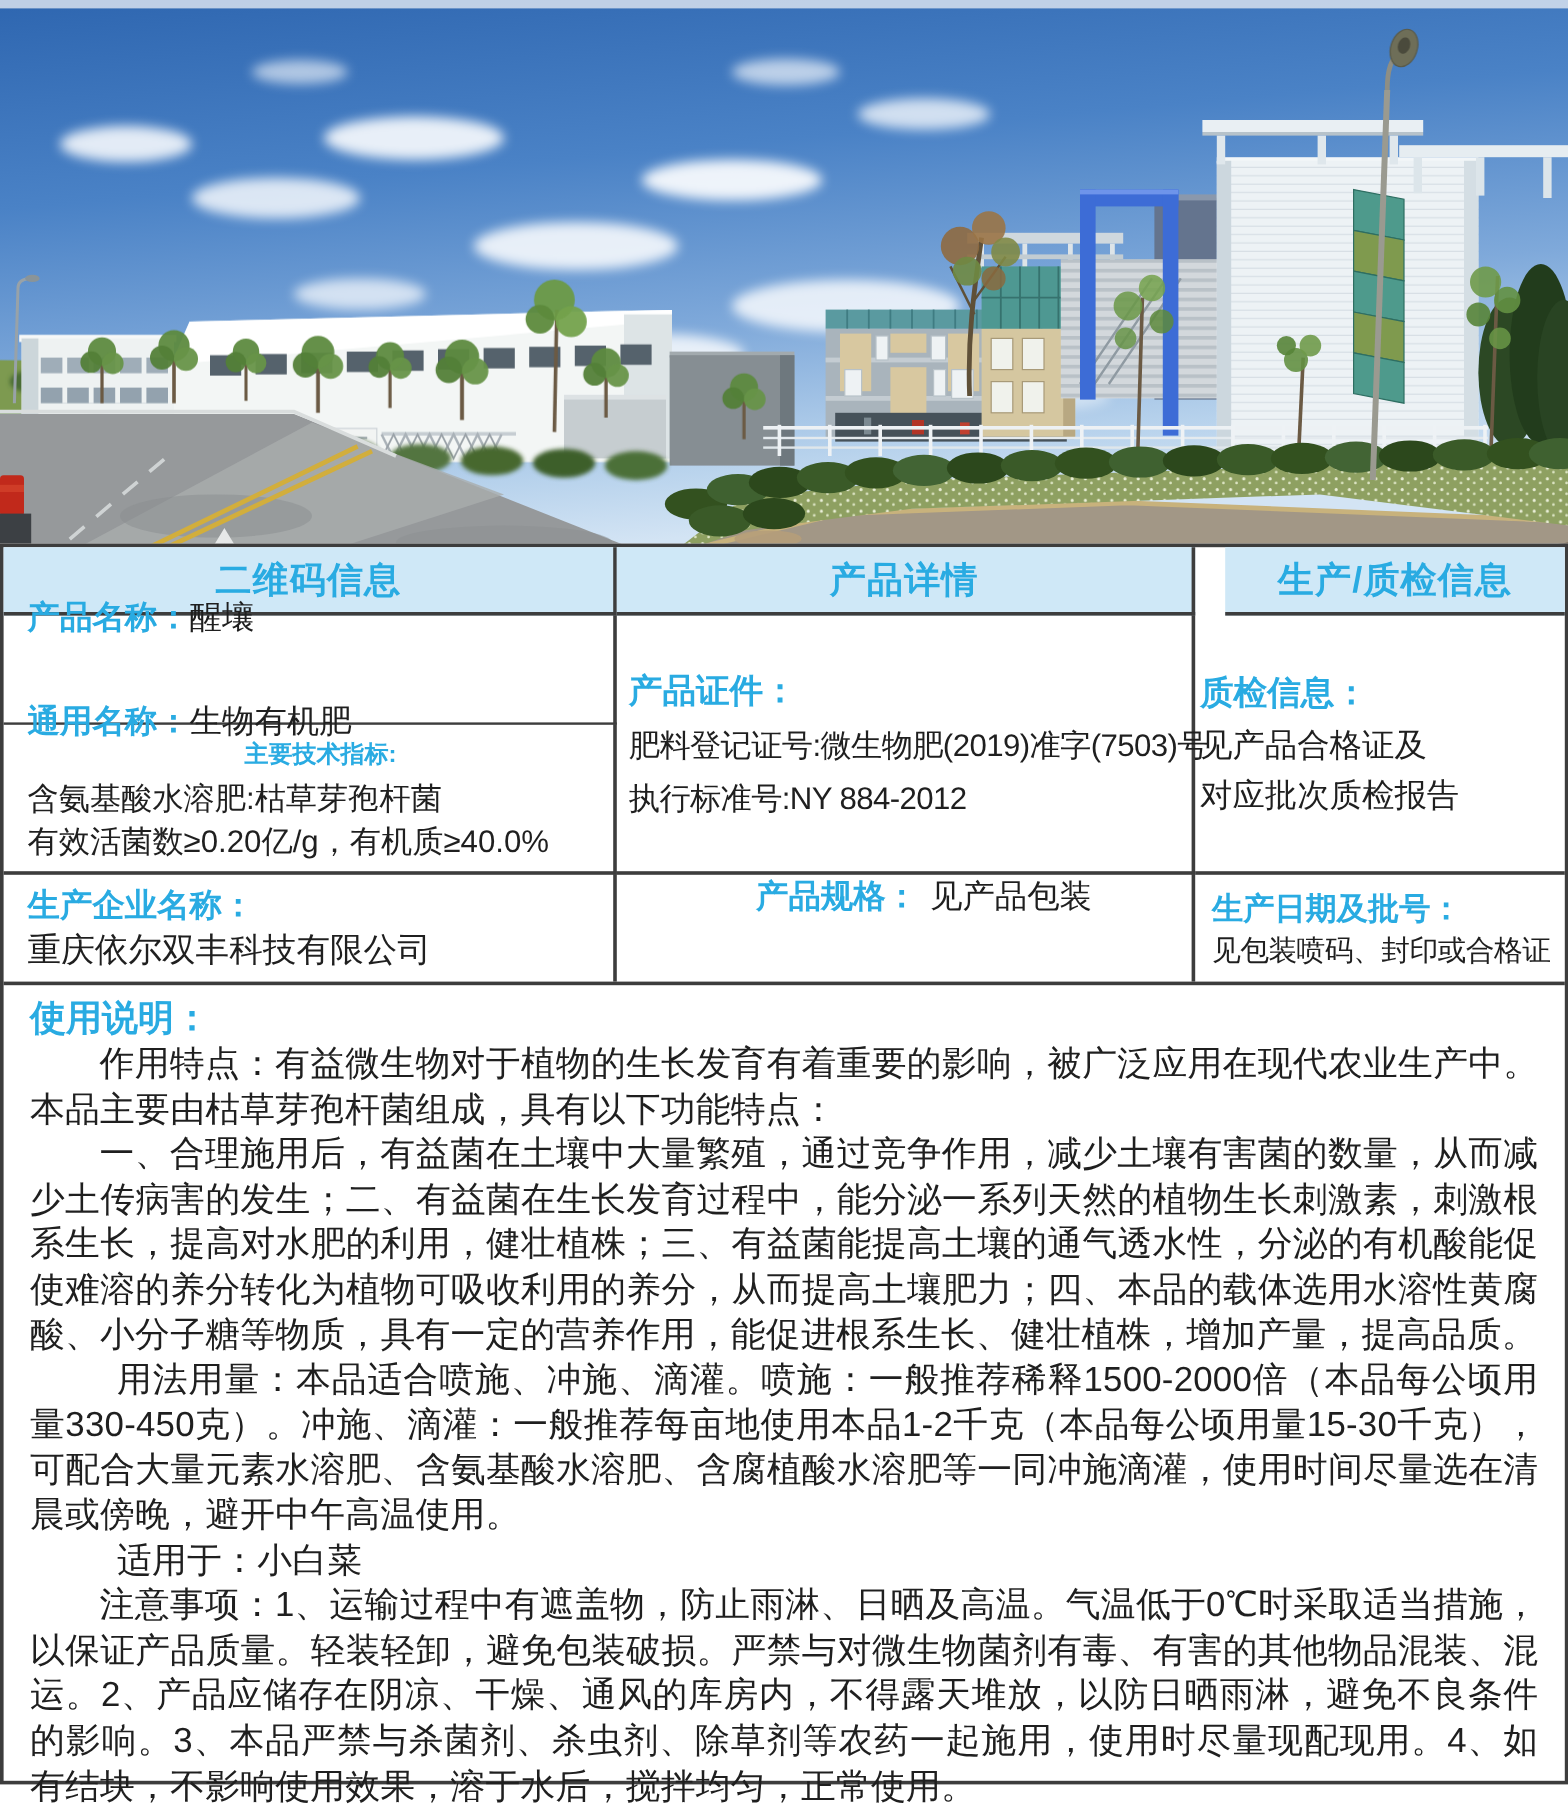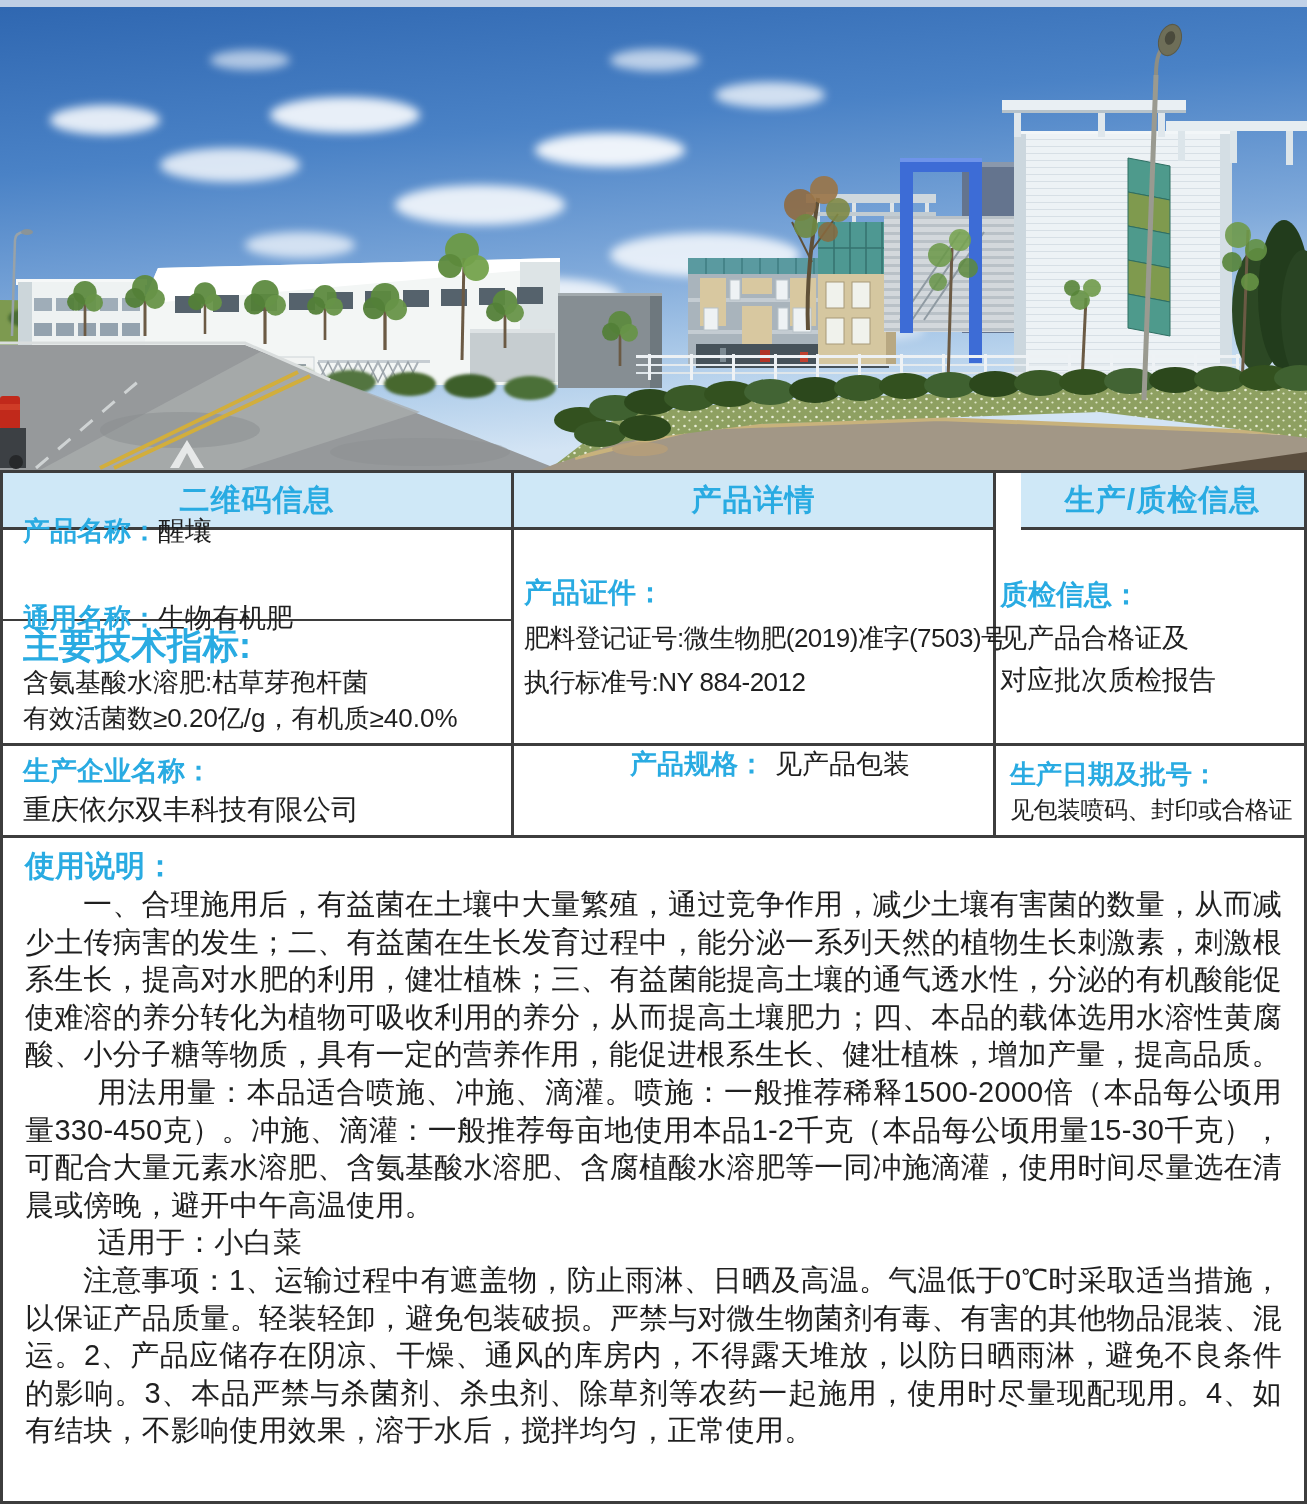--- a/index.html
+++ b/index.html
@@ -5,21 +5,21 @@
   html,body{margin:0;padding:0;background:#ffffff;}
   .page{
     position:relative;width:1307px;height:1504px;background:#ffffff;
     font-family:"Liberation Sans", sans-serif;color:#1f1f1f;overflow:hidden;
   }
   
   .photo{position:absolute;left:0;top:0;width:1307px;height:470px;}
   .photo svg{display:block;}
   
   .content{
-    position:absolute;left:0;top:470px;width:1307px;height:1034px;
+    position:absolute;left:0;top:453px;width:1307px;height:1034px;
     border:3px solid #3d3d3d;box-sizing:border-box;background:#fff;
   }
   .info-grid{
     display:grid;
     grid-template-columns:511px 482px 308px;
     grid-template-rows:57px 91px 125px 89px;
   }
   .info-grid > div{box-sizing:border-box;}
   .hdr{
     background:#cfe8f7;color:#29abe2;font-weight:bold;font-size:30px;
@@ -32,21 +32,21 @@
   .cell-names{grid-row:2;grid-column:1;border-right:3px solid #3d3d3d;border-bottom:2px solid #3d3d3d;gap:48px;}
   .cell-cert{grid-row:2 / span 2;grid-column:2;border-right:3px solid #3d3d3d;border-bottom:3px solid #3d3d3d;padding-left:10px;}
   .cell-qc{grid-row:2 / span 2;grid-column:3;border-bottom:3px solid #3d3d3d;padding-left:4px;}
   .cell-tech{grid-row:3;grid-column:1;border-right:3px solid #3d3d3d;border-bottom:3px solid #3d3d3d;}
   .cell-mfr{grid-row:4;grid-column:1;border-right:3px solid #3d3d3d;}
   .cell-spec{grid-row:4;grid-column:2;border-right:3px solid #3d3d3d;flex-direction:row;align-items:flex-start;padding-left:33px;}
   .cell-date{grid-row:4;grid-column:3;padding-left:14px;}
   .blue{color:#29abe2;font-weight:bold;}
   .ln{line-height:39px;font-size:27px;}
   .ln .blue{font-size:27px;}
-  .tech-label{font-size:36px;line-height:36px;}
+  .tech-label{font-size:20px;line-height:36px;text-align:center;}
   .tech-line{font-size:26px;line-height:36px;}
   .cert-label{font-size:28px;line-height:46px;}
   .cert-line{font-size:26px;line-height:44px;letter-spacing:-0.5px;white-space:nowrap;}
   .qc-label{font-size:28px;line-height:44px;}
   .qc-line{font-size:27px;line-height:42px;}
   .mfr-label{font-size:27px;line-height:38px;}
   .mfr-value{font-size:28px;line-height:40px;font-family:Liberation Serif, serif;}
   .spec-label{font-size:27px;}
   .spec-value{font-size:27px;margin-left:10px;}
   .date-label{font-size:26px;line-height:38px;}
@@ -481,20 +481,21 @@
       </div>
 
       <div class="cell cell-date">
         <div class="blue date-label">生产日期及批号：</div>
         <div class="date-value">见包装喷码、封印或合格证</div>
       </div>
     </div>
 
     <div class="usage">
       <div class="usage-title">使用说明：</div>
+      <p class="ind2">作用特点：有益微生物对于植物的生长发育有着重要的影响，被广泛应用在现代农业生产中。本品主要由枯草芽孢杆菌组成，具有以下功能特点：</p>
       <p class="ind2">一、合理施用后，有益菌在土壤中大量繁殖，通过竞争作用，减少土壤有害菌的数量，从而减少土传病害的发生；二、有益菌在生长发育过程中，能分泌一系列天然的植物生长刺激素，刺激根系生长，提高对水肥的利用，健壮植株；三、有益菌能提高土壤的通气透水性，分泌的有机酸能促使难溶的养分转化为植物可吸收利用的养分，从而提高土壤肥力；四、本品的载体选用水溶性黄腐酸、小分子糖等物质，具有一定的营养作用，能促进根系生长、健壮植株，增加产量，提高品质。</p>
       <p class="ind25">用法用量：本品适合喷施、冲施、滴灌。喷施：一般推荐稀释1500-2000倍（本品每公顷用量330-450克）。冲施、滴灌：一般推荐每亩地使用本品1-2千克（本品每公顷用量15-30千克），可配合大量元素水溶肥、含氨基酸水溶肥、含腐植酸水溶肥等一同冲施滴灌，使用时间尽量选在清晨或傍晚，避开中午高温使用。</p>
       <p class="ind25">适用于：小白菜</p>
       <p class="ind2">注意事项：1、运输过程中有遮盖物，防止雨淋、日晒及高温。气温低于0℃时采取适当措施，以保证产品质量。轻装轻卸，避免包装破损。严禁与对微生物菌剂有毒、有害的其他物品混装、混运。2、产品应储存在阴凉、干燥、通风的库房内，不得露天堆放，以防日晒雨淋，避免不良条件的影响。3、本品严禁与杀菌剂、杀虫剂、除草剂等农药一起施用，使用时尽量现配现用。4、如有结块，不影响使用效果，溶于水后，搅拌均匀，正常使用。</p>
     </div>
 
   </div>
 </div>
 
 </body></html>

